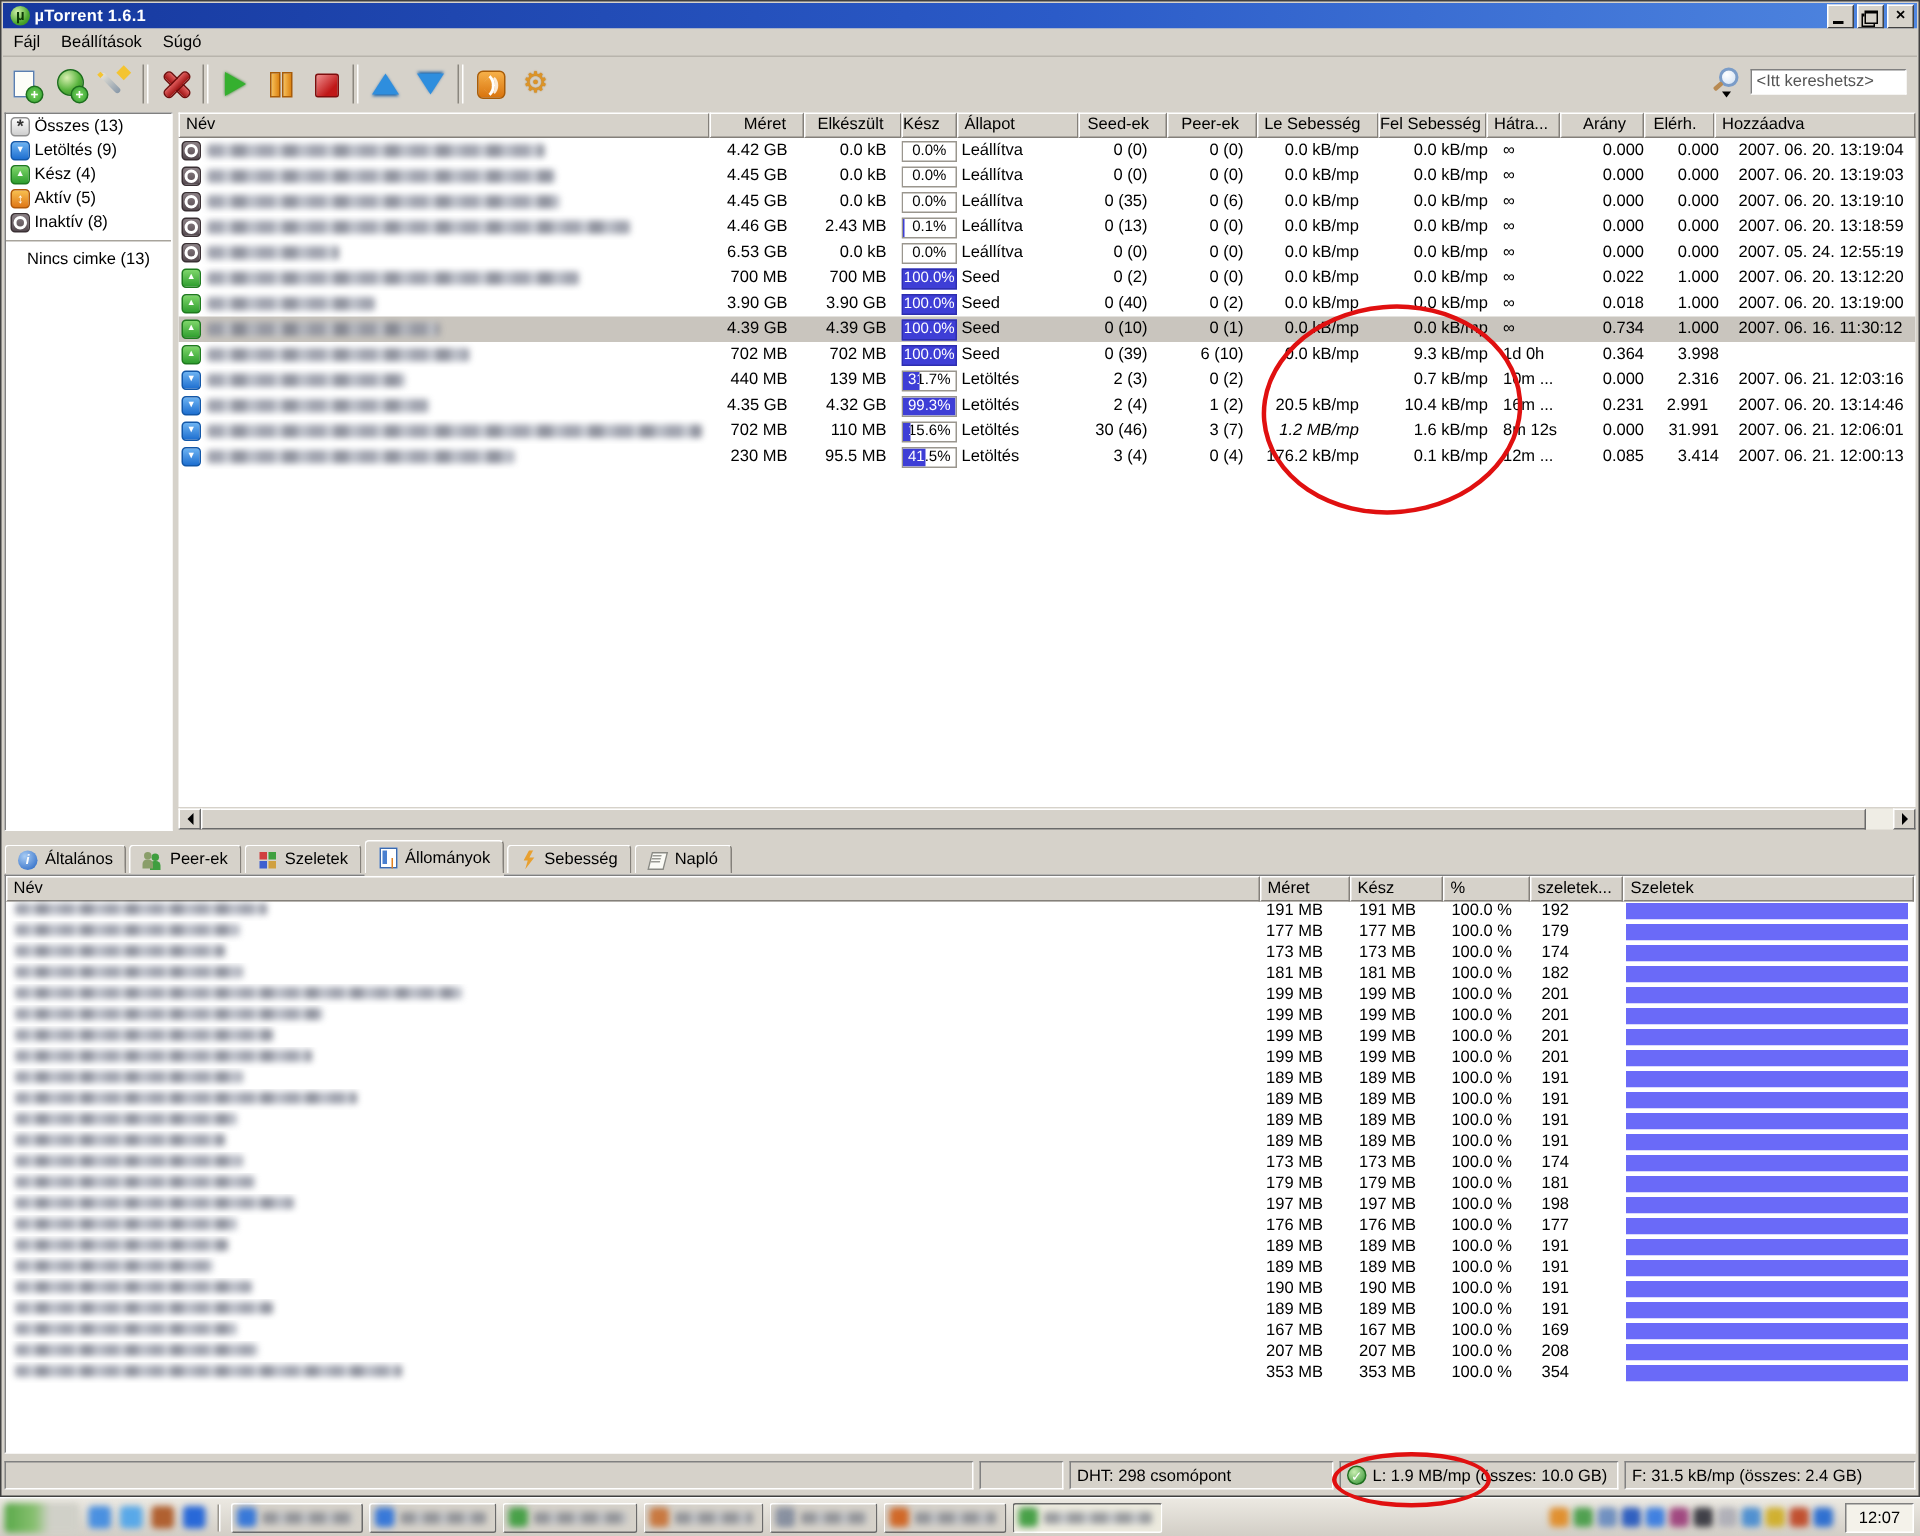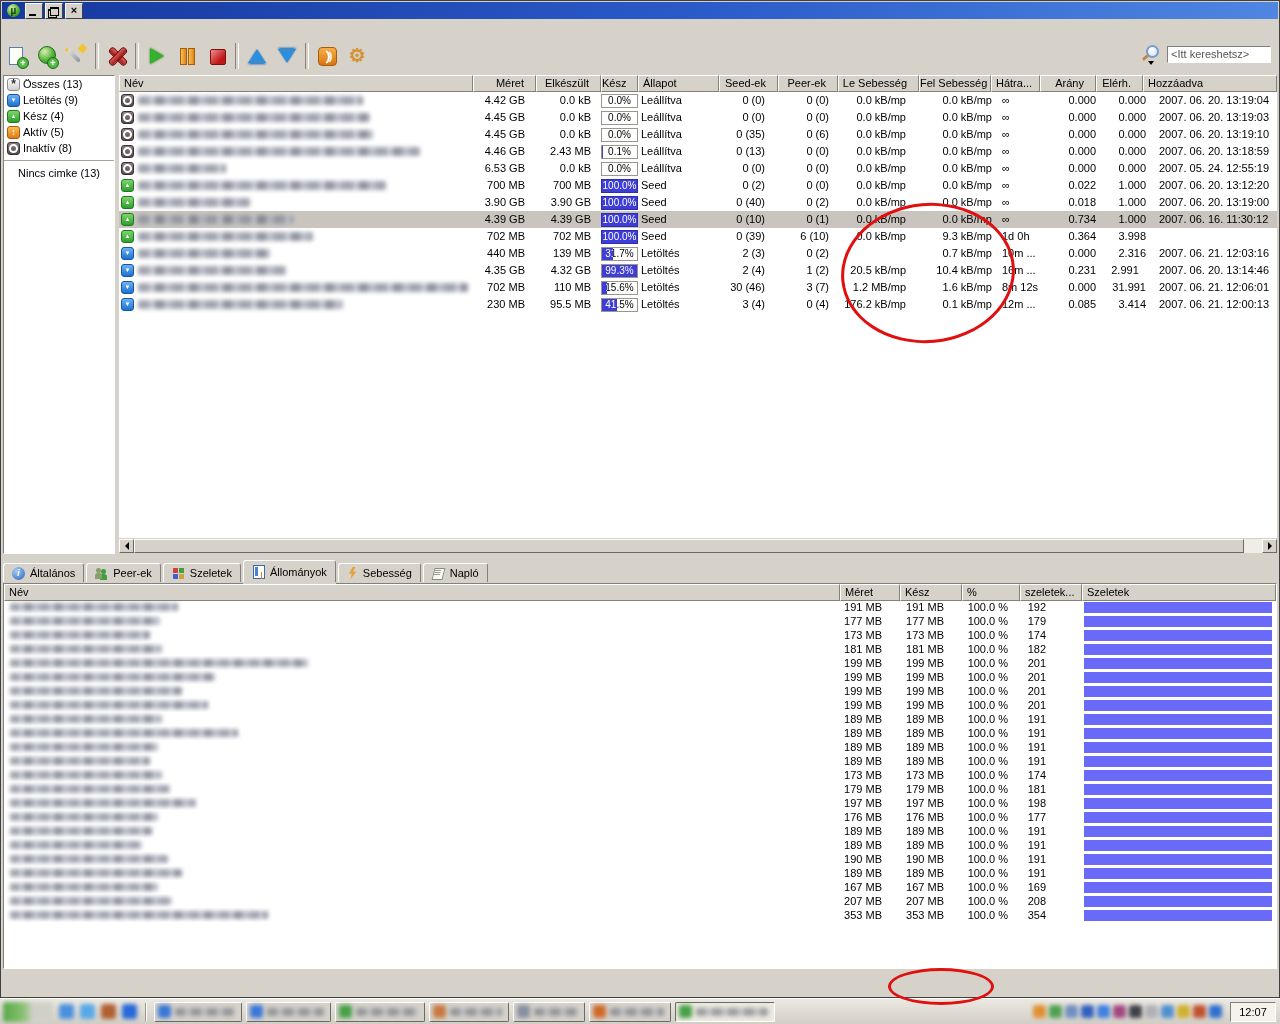--- a/index.html
+++ b/index.html
@@ -143,32 +143,38 @@
   #clock{width:46px;height:20px;background:#f4f2ea;border:1px solid;border-color:#808080 #fff #fff #808080;box-sizing:border-box;display:flex;align-items:center;justify-content:center;margin:0 4px 0 8px;}
 </style>
 </head>
 <body>
 
 <div id="screen">
   <div id="app">
 
     <div id="titlebar">
       <span class="appicon">µ</span>
+      <span class="title">µTorrent 1.6.1</span>
       <span class="capbtn">
           <span class="minbar"></span>
         </span>
       <span class="capbtn">
           <span class="restbox2"></span>
           <span class="restbox"></span>
         </span>
       <span class="capbtn">
           <span class="xg">×</span>
         </span>
     </div>
 
+    <div id="menubar">
+        <span class="menuitem">Fájl</span>
+        <span class="menuitem">Beállítások</span>
+        <span class="menuitem">Súgó</span>
+      </div>
 
     <div id="toolbar">
         <span class="tbtn">
           <span class="ic ic-addfile"></span>
         </span>
         <span class="tbtn">
           <span class="ic ic-addurl"></span>
         </span>
         <span class="tbtn">
           <span class="ic ic-wand"></span>
@@ -525,21 +531,21 @@
             <span class="pbox">
               <span class="base">15.6%</span>
               <span class="fill" style="width: 15.6%; background: rgb(62, 62, 214);">
                 <span>15.6%</span>
               </span>
             </span>
           </span>
           <span class="tcell al" style="width: 81px;">Letöltés</span>
           <span class="tcell ar" style="width: 59px; padding-right: 13px;">30 (46)</span>
           <span class="tcell ar" style="width: 60px; padding-right: 9px;">3 (7)</span>
-          <span class="tcell ar" style="width: 81px; padding-right: 13px;">1.2 MB/mp</span>
+          <span class="tcell ar" style="width: 81px; padding-right: 13px; font-style: italic;">1.2 MB/mp</span>
           <span class="tcell ar" style="width: 80px; padding-right: 7px;">1.6 kB/mp</span>
           <span class="tcell al" style="width: 49px;">8m 12s</span>
           <span class="tcell ar" style="width: 56px; padding-right: 8px;">0.000</span>
           <span class="tcell ar" style="width: 47px; padding-right: 5px;">31.991</span>
           <span class="tcell al" style="width: 130px; padding-left: 8px; flex: 1 1 0%;">2007. 06. 21. 12:06:01</span>
         </div>
         <div class="trow">
           <span class="tcell namecell" style="width: 354px;">
             <span class="sq rowicon sq-down" style="font-size: 6px;">▼</span>
             <span class="blurbar" style="width: 205px;"></span>
@@ -839,20 +845,34 @@
             <span class="fcell ar" style="width: 62px; padding-right: 18px;">353 MB</span>
             <span class="fcell ar" style="width: 58px; padding-right: 12px;">100.0 %</span>
             <span class="fcell ar" style="width: 62px; padding-right: 36px;">354</span>
             <span class="fcell" style="flex: 1 1 0%;">
               <span class="piecebar" style="display: block; width: 188px; background: rgb(106, 106, 248);"></span>
             </span>
           </div>
         </div>
     </div>
 
+    <div id="statusbar">
+      <div class="sseg" style="left:0;width:646px;"></div>
+      <div class="sseg" style="left:650px;width:56px;"></div>
+      <div class="sseg" style="left:710px;width:176px;">
+        <span>DHT: 298 csomópont</span>
+      </div>
+      <div class="sseg" style="left:890px;width:186px;">
+        <span class="okicon">✓</span>
+        <span>L: 1.9 MB/mp  (összes: 10.0 GB)</span>
+      </div>
+      <div class="sseg" style="left:1080px;right:0;">
+        <span>F: 31.5 kB/mp  (összes: 2.4 GB)</span>
+      </div>
+    </div>
 
     <div id="redbig" class="redellipse"></div>
   </div>
 
   <div id="redsmall" class="redellipse"></div>
 
   <div id="taskbar">
     <div class="tk-start"></div>
     <div class="tk-ql" style="background:#4a90e0"></div>
     <div class="tk-ql" style="background:#58a8e8"></div>

